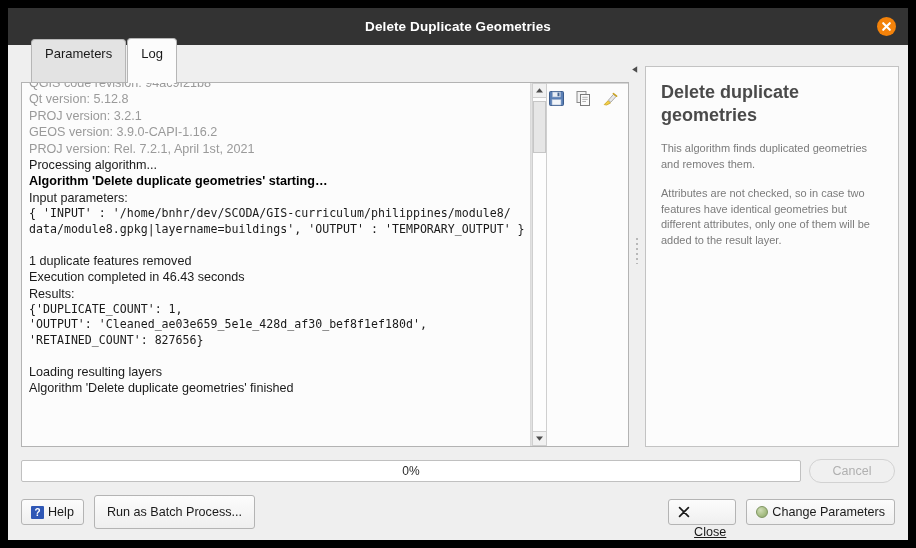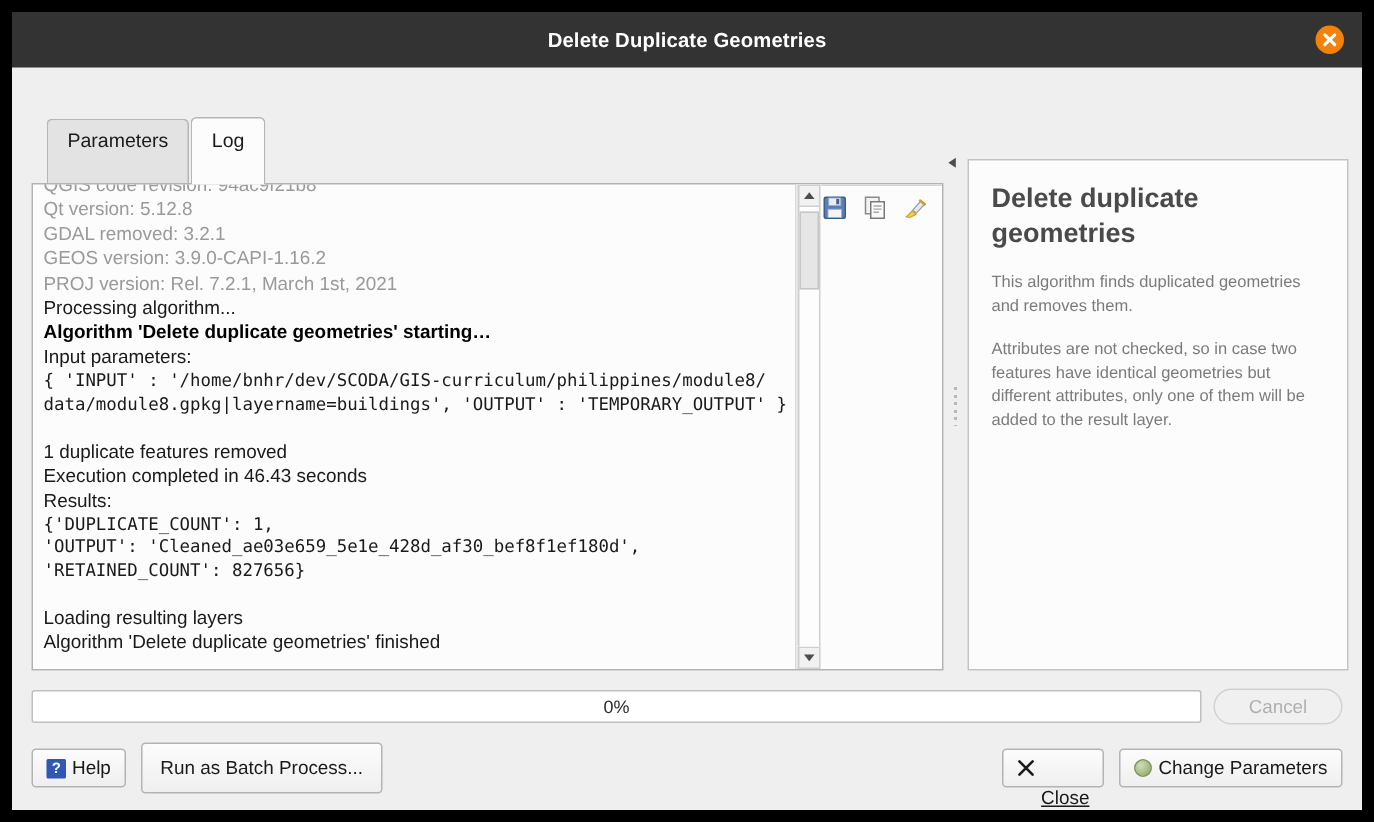--- a/index.html
+++ b/index.html
@@ -18,21 +18,20 @@
   .window {
     position: absolute;
     left: 8px;
     top: 8px;
     width: 900px;
     height: 532px;
     background: #efefef;
     display: flex;
     flex-direction: column;
     overflow: hidden;
-    gap: 40px;
   }
 
   
   .titlebar {
     height: 37px;
     background: #333333;
     position: relative;
     flex: 0 0 auto;
   }
   .titlebar-text {
@@ -385,23 +384,23 @@
           <div class="tab active">Log</div>
         </div>
 
         <div class="log-frame">
           <div class="log-body">
 
             <div class="log-scroll">
               <div class="log-inner" id="log-inner">
                   <div class="log-line dim">QGIS code revision: 94ac9f21b8</div>
                   <div class="log-line dim">Qt version: 5.12.8</div>
-                  <div class="log-line dim">GDAL removed: 3.2.1</div>
+                  <div class="log-line dim">PROJ version: 3.2.1</div>
                   <div class="log-line dim">GEOS version: 3.9.0-CAPI-1.16.2</div>
-                  <div class="log-line dim">PROJ version: Rel. 7.2.1, March 1st, 2021</div>
+                  <div class="log-line dim">PROJ version: Rel. 7.2.1, April 1st, 2021</div>
                   <div class="log-line">Processing algorithm...</div>
                   <div class="log-line bold">Algorithm 'Delete duplicate geometries' starting…</div>
                   <div class="log-line">Input parameters:</div>
                   <div class="log-line mono">{ 'INPUT' : '/home/bnhr/dev/SCODA/GIS-curriculum/philippines/module8/</div>
                   <div class="log-line mono">data/module8.gpkg|layername=buildings', 'OUTPUT' : 'TEMPORARY_OUTPUT' }</div>
                   <div class="log-line blank"></div>
                   <div class="log-line">1 duplicate features removed</div>
                   <div class="log-line">Execution completed in 46.43 seconds</div>
                   <div class="log-line">Results:</div>
                   <div class="log-line mono">{'DUPLICATE_COUNT': 1,</div>

